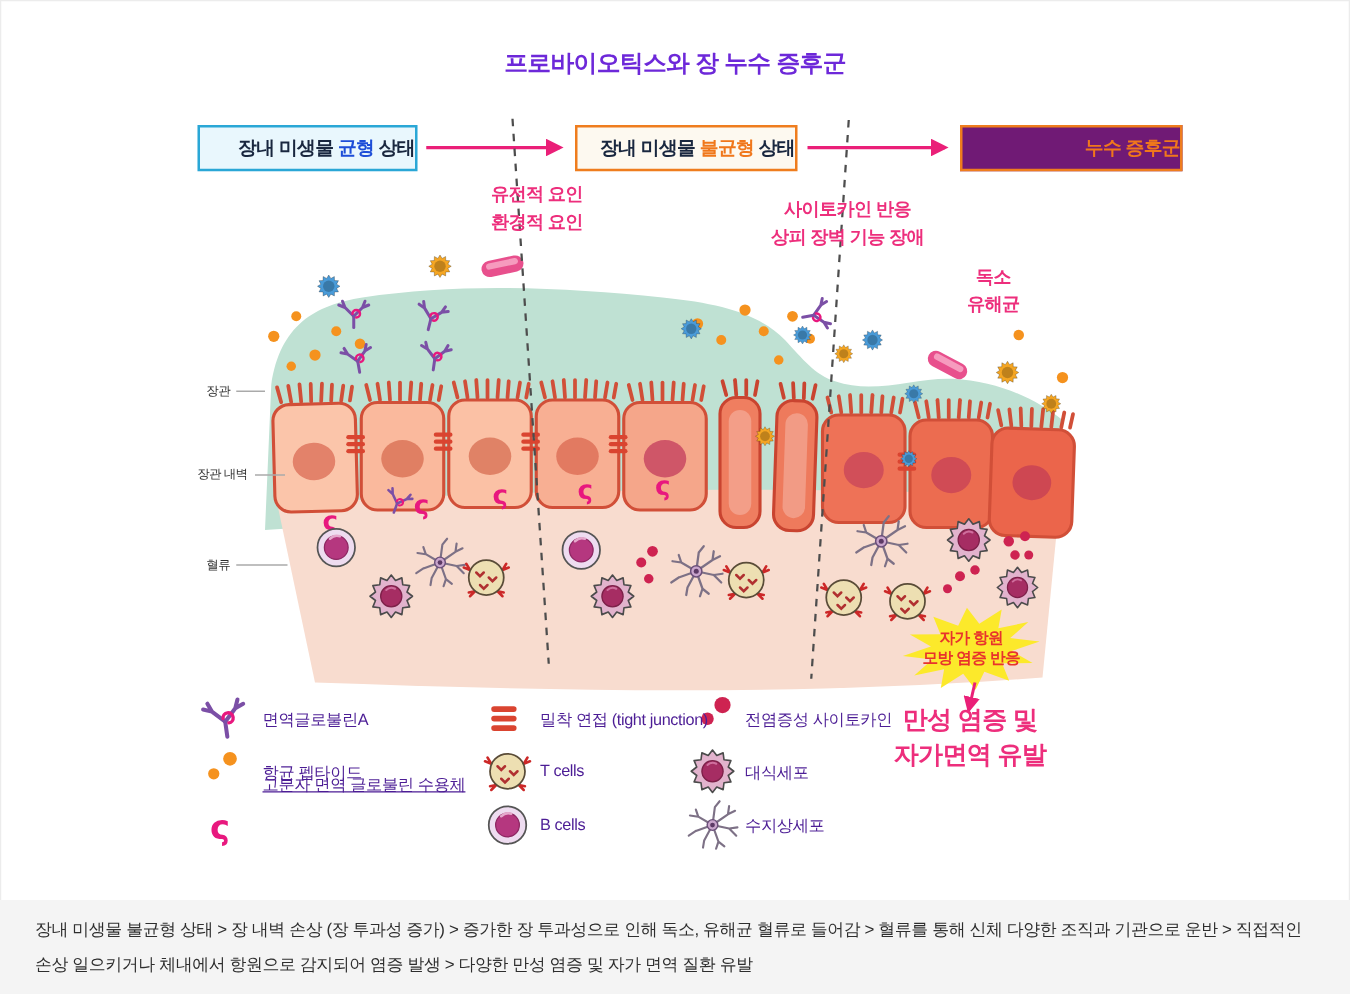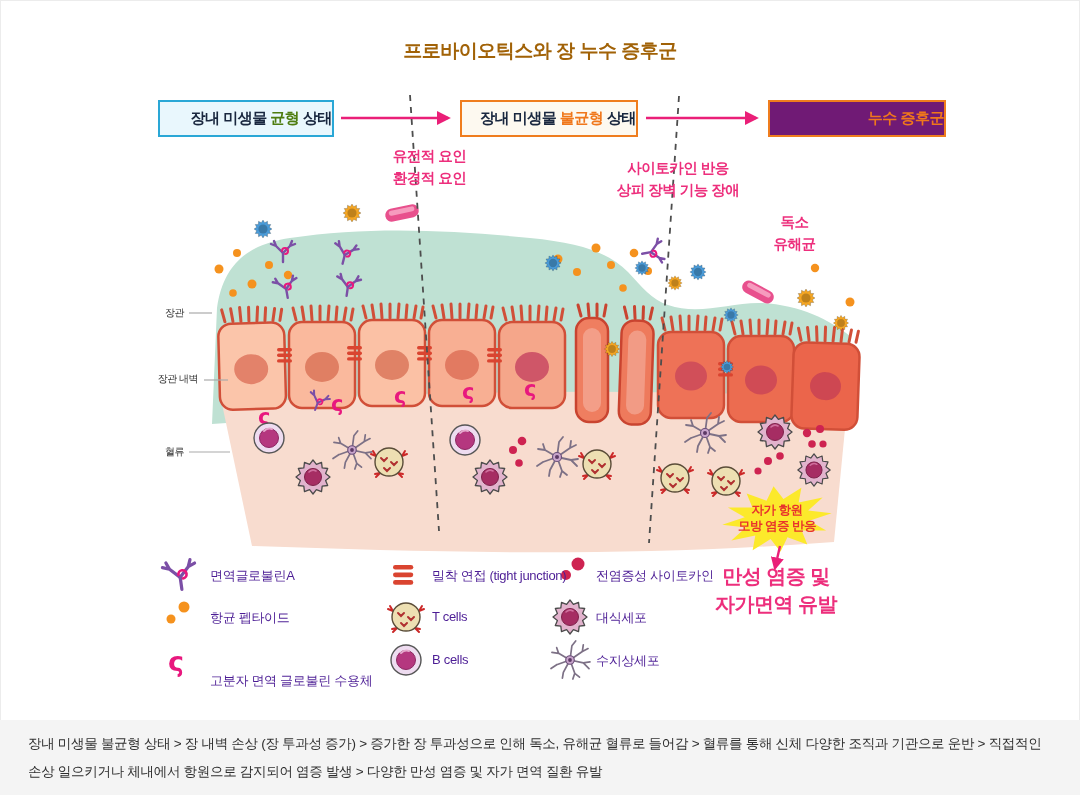--- a/index.html
+++ b/index.html
@@ -1,27 +1,27 @@
 <!DOCTYPE html>
 <html><head>
 <meta charset="utf-8">
 <style>
   html,body{margin:0;padding:0;background:#fff;}
   .page{position:relative;width:1080px;height:795px;background:#ffffff;overflow:hidden;
         font-family:"Liberation Sans","DejaVu Sans",sans-serif;box-shadow:inset 0 0 0 1px #ececec;}
   .title{position:absolute;top:38px;left:0;width:100%;text-align:center;
-         font-size:19px;font-weight:bold;color:#a16207;letter-spacing:-0.5px;}
+         font-size:19px;font-weight:bold;color:#6d28d9;letter-spacing:-0.5px;}
   .fbox{position:absolute;top:100px;height:37px;box-sizing:border-box;border-radius:0;
         display:flex;align-items:center;justify-content:flex-end;
         font-size:15px;font-weight:bold;color:#19273f;letter-spacing:-0.5px;}
   .fbox span{white-space:pre;}
   .fbox.blue{left:158px;width:176px;border:2.5px solid #2aa7d6;background:#e9f7fd;}
   .fbox.orange{left:460px;width:178px;border:2.5px solid #ef7d1e;background:#fdf9f0;}
   .fbox.orange2{left:768px;width:178px;border:2.5px solid #ef7d1e;background:#701a75;color:#f0771b;}
-  .hl-blue{color:#4d7c0f;}
+  .hl-blue{color:#1d4ed8;}
   .hl-orange{color:#f0771b;}
   .plabel{position:absolute;text-align:center;font-weight:bold;color:#ed2e7c;
           font-size:14.5px;line-height:1.55;white-space:pre-line;letter-spacing:-0.5px;}
   .side-label{position:absolute;font-size:10px;color:#2f2f2f;letter-spacing:-0.5px;text-align:right;}
   .burst-text{position:absolute;left:722px;top:502px;width:110px;text-align:center;
               font-size:12.5px;font-weight:bold;color:#e8332c;line-height:1.3;
               white-space:pre-line;letter-spacing:-0.5px;}
   .outcome{position:absolute;left:700px;top:562px;width:152px;text-align:center;
            font-size:20px;font-weight:bold;color:#ed2e7c;line-height:1.42;
            white-space:pre-line;letter-spacing:-0.5px;}
@@ -333,21 +333,21 @@
   <div class="side-label" style="left:120px;top:372px;width:78px;">장관 내벽</div>
   <div class="side-label" style="left:120px;top:445px;width:64px;">혈류</div>
 
   <div class="burst-text">자가 항원
 모방 염증 반응</div>
   <div class="outcome">만성 염증 및
 자가면역 유발</div>
 
   <div class="legend-label" style="left:210px;top:567px;">면역글로불린A</div>
   <div class="legend-label" style="left:210px;top:609px;">항균 펩타이드</div>
-  <div class="legend-label" style="left:210px;top:672px;">고분자 면역 글로불린 수용체</div>
+  <div class="legend-label" style="left:210px;top:619px;text-decoration:underline;">고분자 면역 글로불린 수용체</div>
   <div class="legend-label" style="left:432px;top:567px;">밀착 연접 (tight junction)</div>
   <div class="legend-label" style="left:432px;top:609px;">T cells</div>
   <div class="legend-label" style="left:432px;top:652px;">B cells</div>
   <div class="legend-label" style="left:596px;top:567px;">전염증성 사이토카인</div>
   <div class="legend-label" style="left:596px;top:609px;">대식세포</div>
   <div class="legend-label" style="left:596px;top:652px;">수지상세포</div>
 
   <div class="footer">
     <span>장내 미생물 불균형 상태 &gt; 장 내벽 손상 (장 투과성 증가) &gt; 증가한 장 투과성으로 인해 독소, 유해균 혈류로 들어감 &gt; 혈류를 통해 신체 다양한 조직과 기관으로 운반 &gt; 직접적인 손상 일으키거나 체내에서 항원으로 감지되어 염증 발생 &gt; 다양한 만성 염증 및 자가 면역 질환 유발</span>
   </div>

